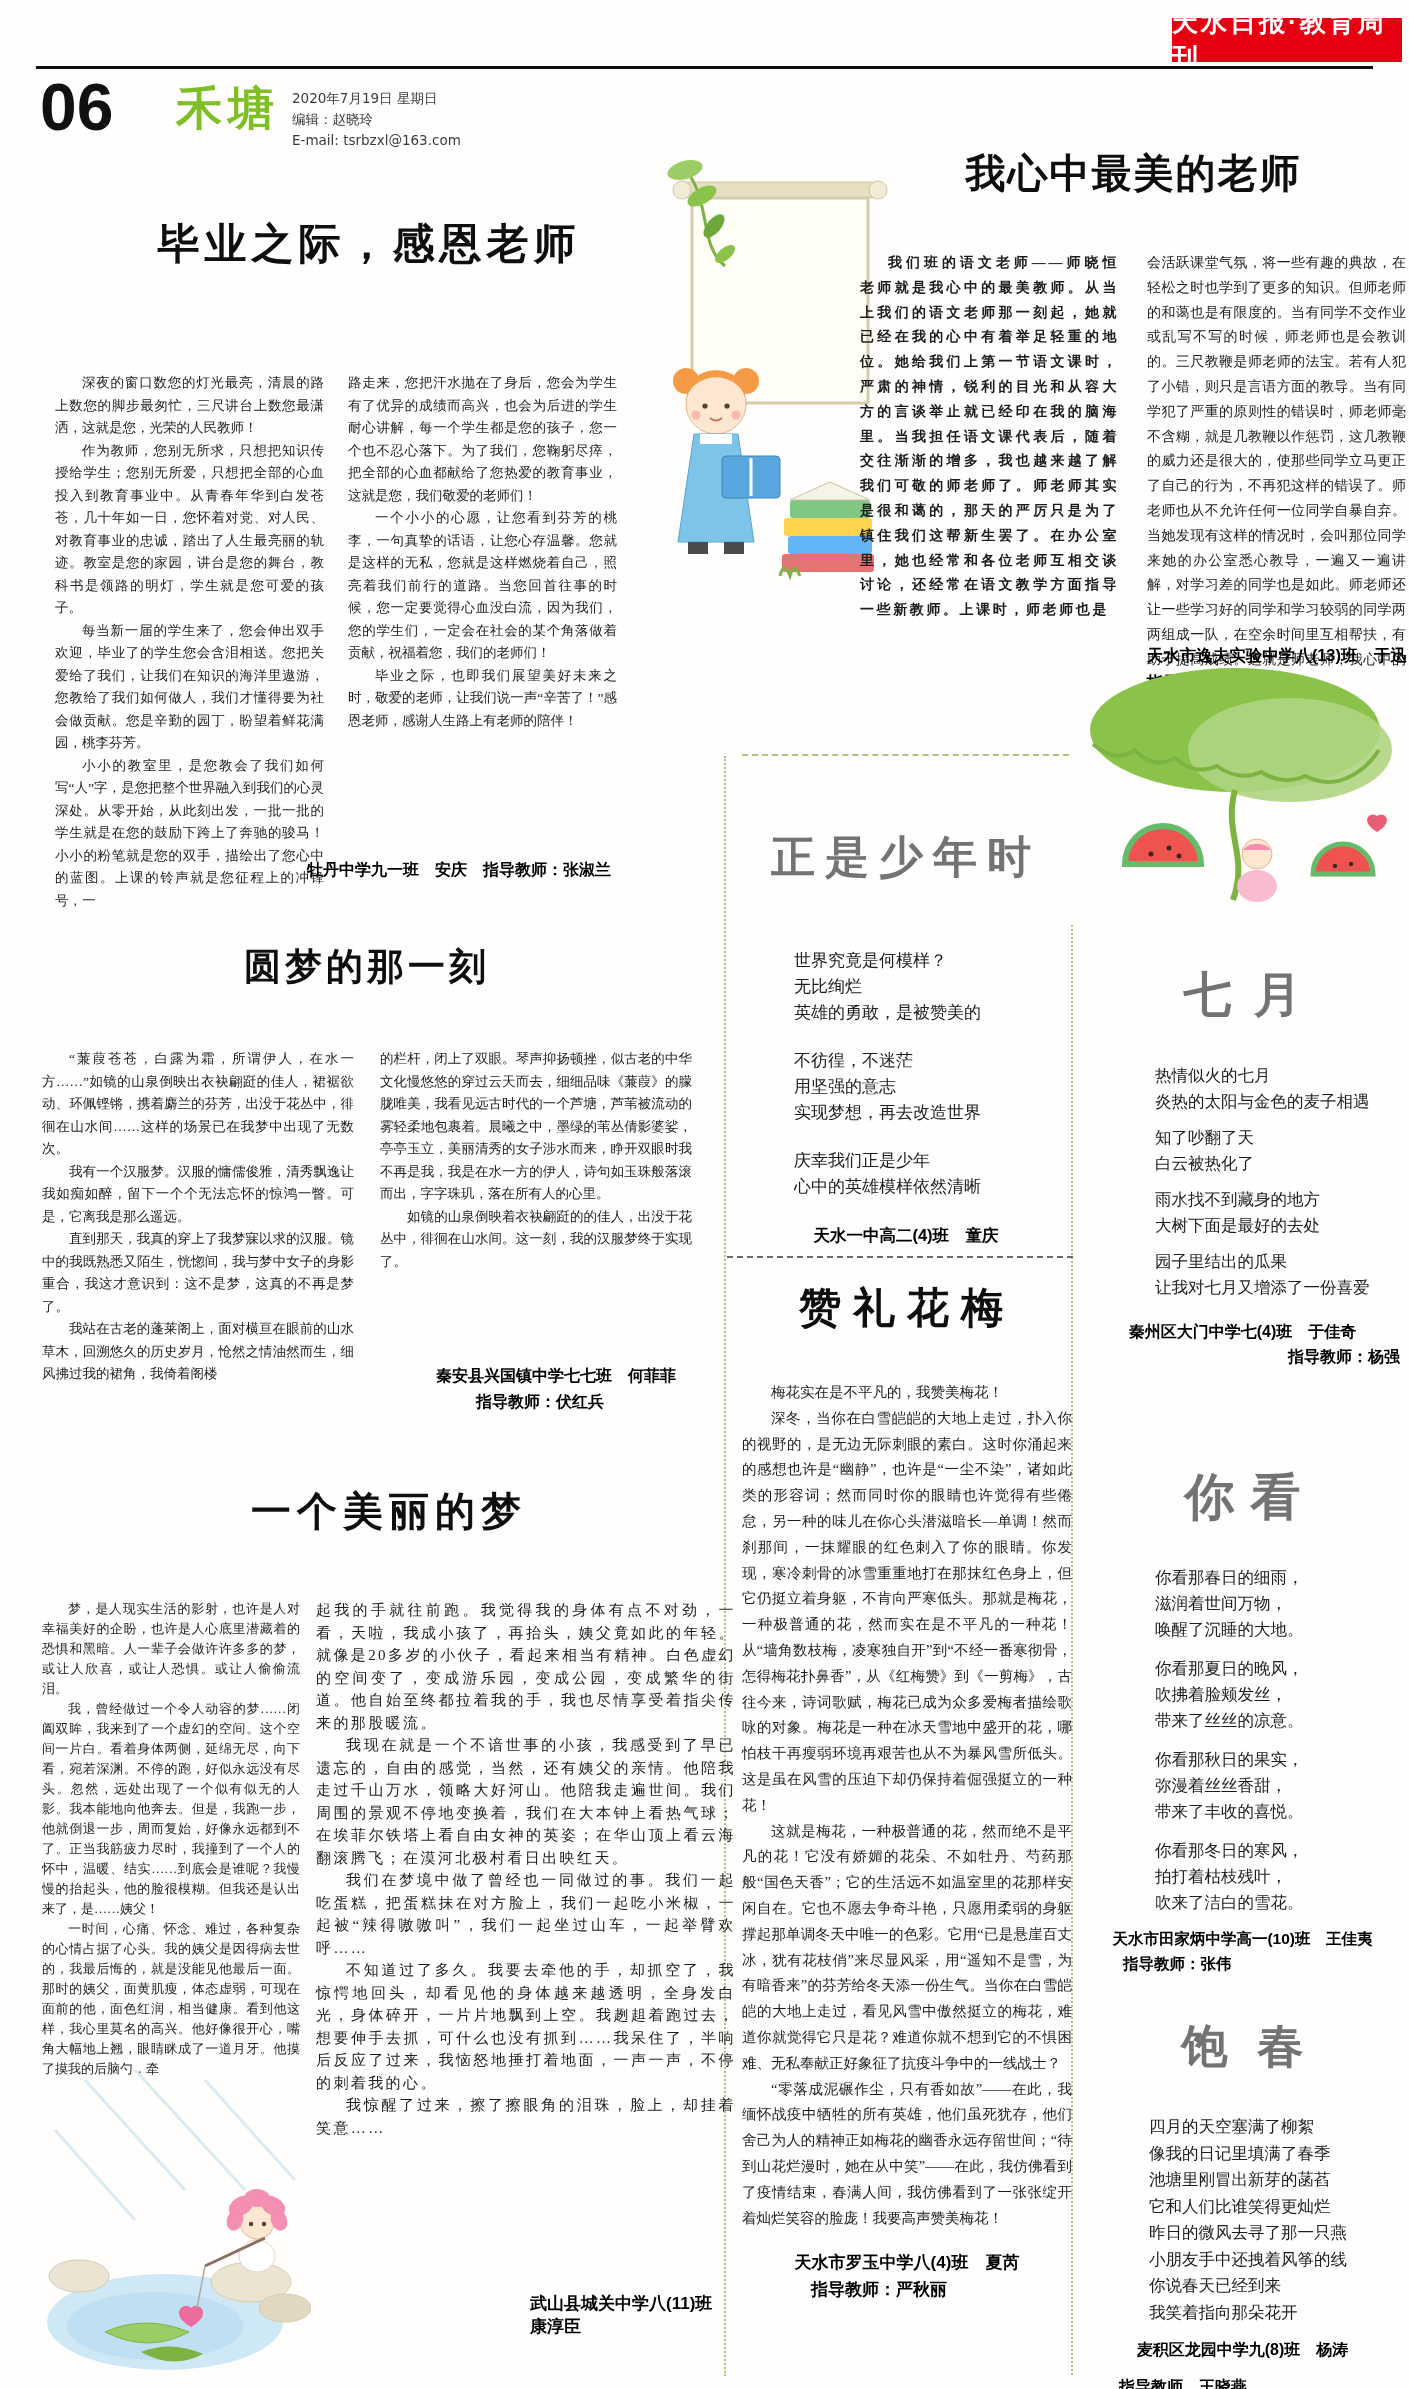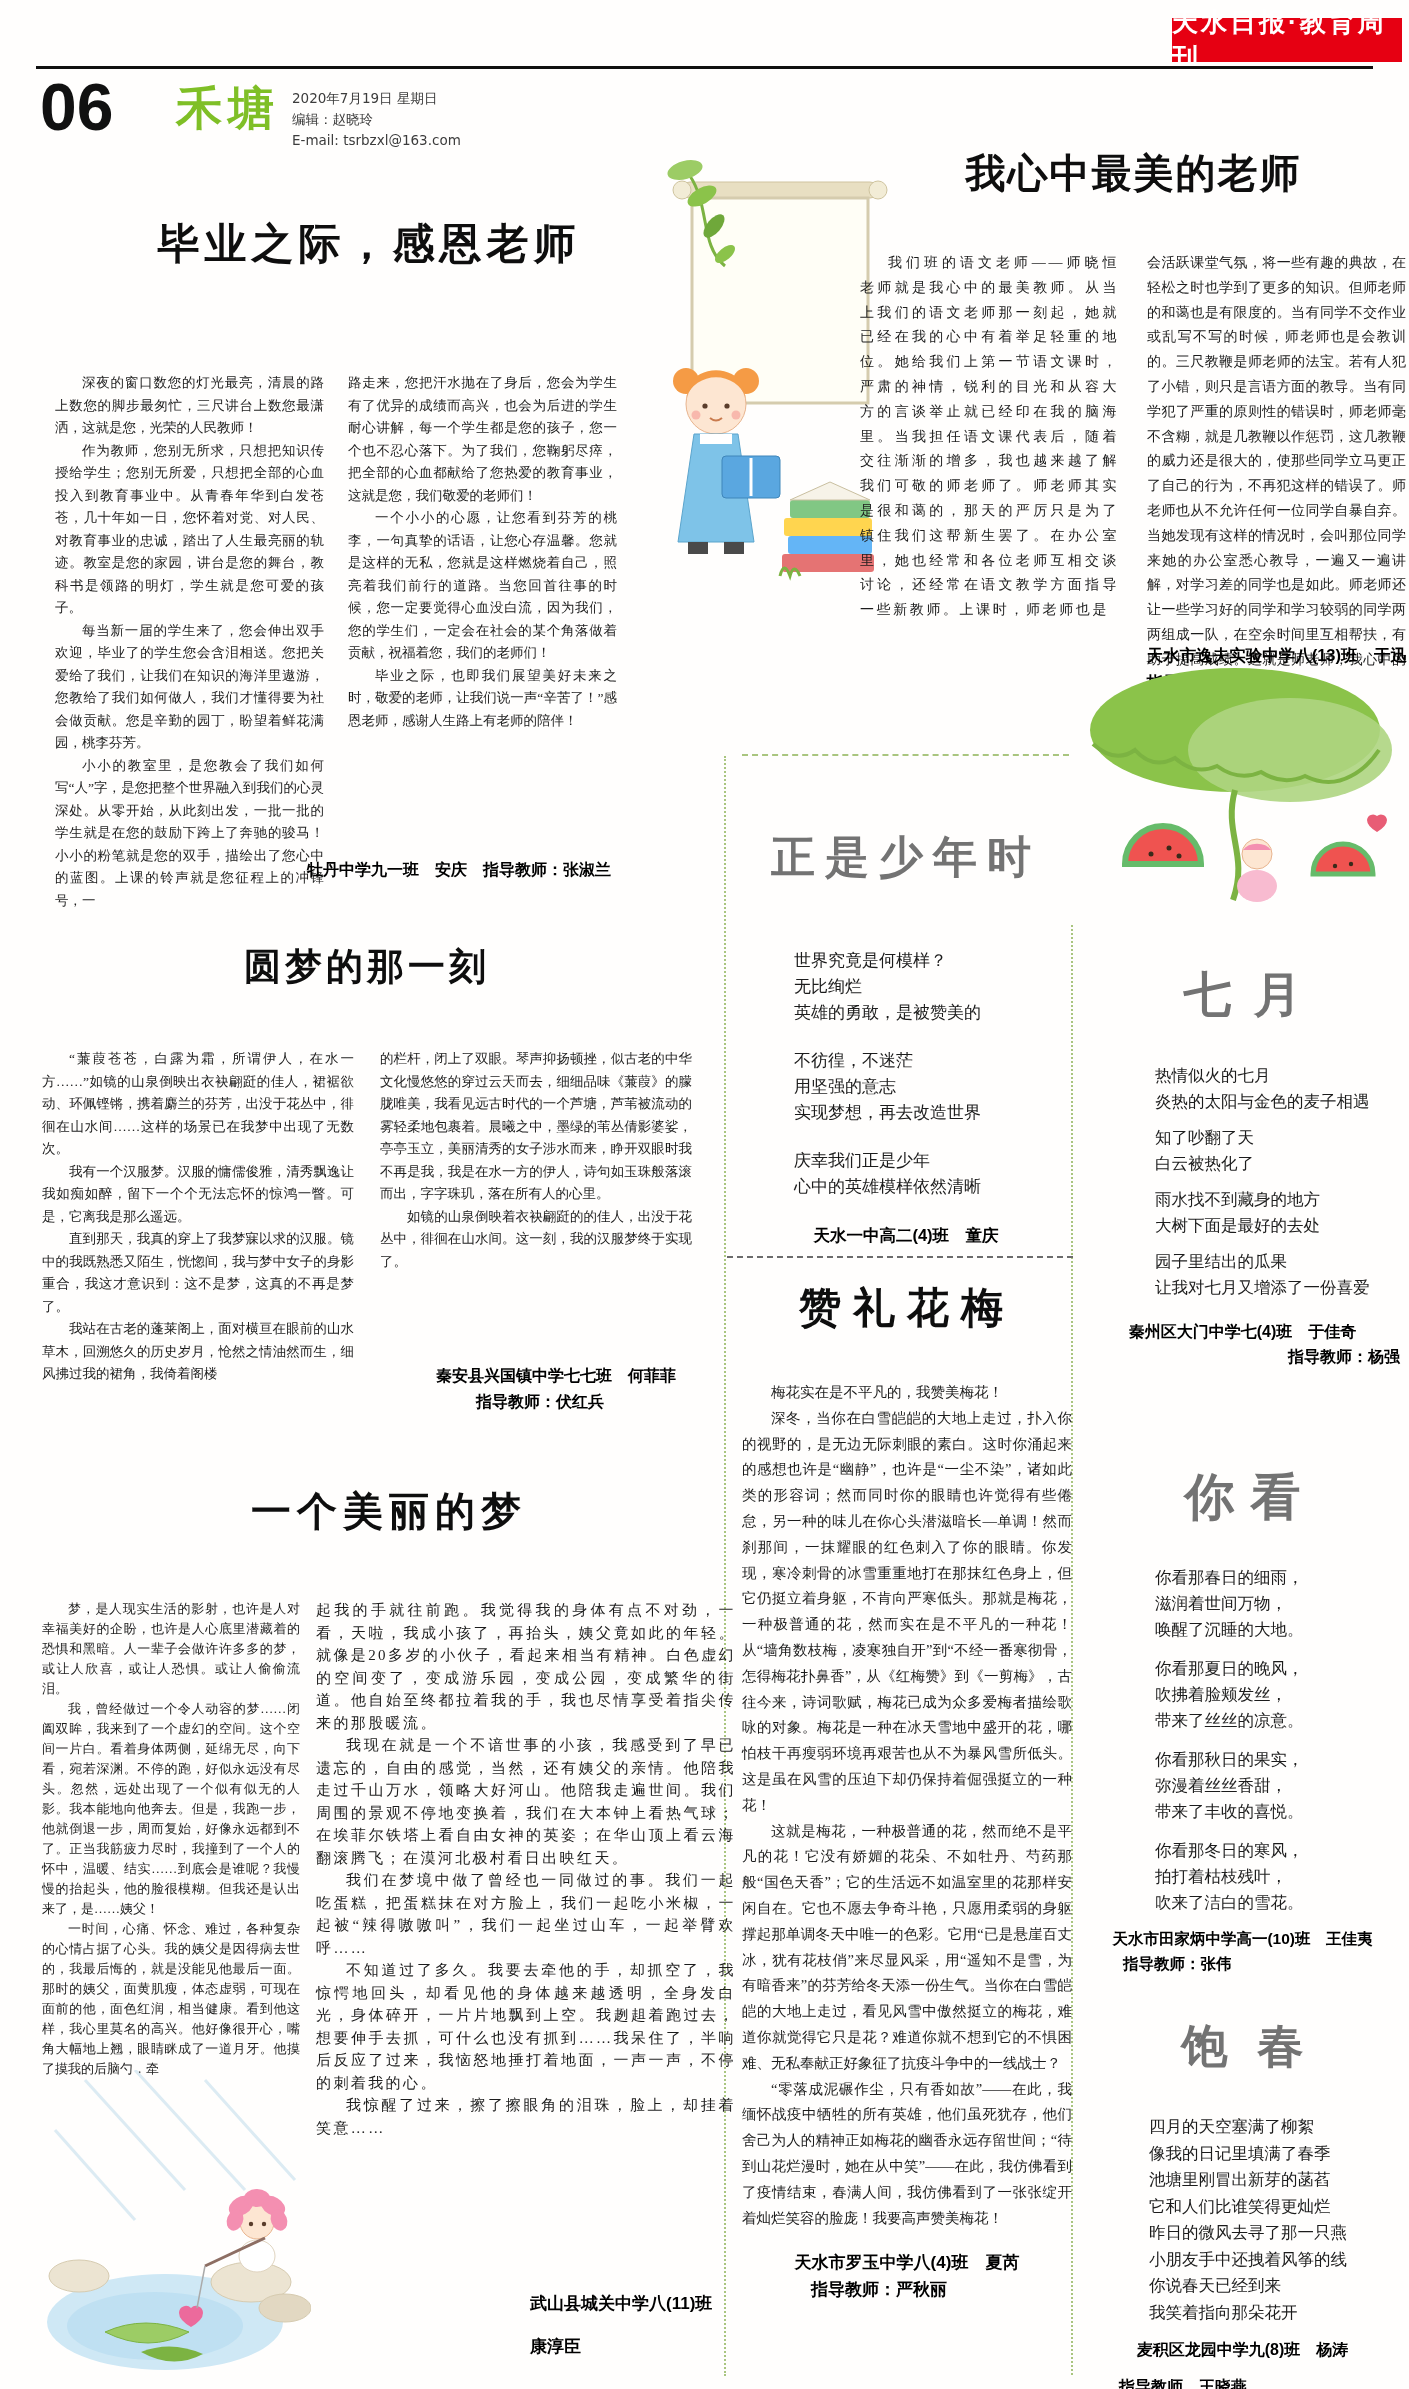--- a/index.html
+++ b/index.html
@@ -34,21 +34,21 @@
   #a1{left:55px;top:216px;width:562px;}
   #a1 .article-title{font-size:42px;letter-spacing:5px;padding-left:66px;}
   #a1 .cols{margin-top:100px;gap:24px;font-size:13.5px;line-height:22.5px;}
   #a1 .col{width:273px;}
   #a1 .byline{position:absolute;right:6px;top:644px;font-size:16px;}
   
   #a2{left:860px;top:146px;width:547px;}
   #a2 .article-title{font-size:40px;letter-spacing:2px;}
   #a2 .cols{margin-top:50px;gap:28px;}
   #a2 .col{width:259px;font-size:14px;line-height:24.8px;}
-  #a2 .col:first-child{letter-spacing:2.6px;}
+  #a2 .col:first-child{letter-spacing:2.6px;font-weight:bold;}
   #a2 .byline{position:absolute;right:0;top:499px;font-size:16.5px;text-align:left;}
   #a2 .byline .tutor{margin-top:5px;}
   
   .poem{position:absolute;}
   .poem .stanzas{font-family:"DejaVu Serif",serif;}
   #poem-shaonian{left:742px;top:770px;width:328px;}
   #poem-shaonian .poem-title{font-size:44px;letter-spacing:10px;margin-top:58px;}
   #poem-shaonian .stanzas{margin:60px 0 0 52px;font-size:17px;line-height:26px;}
   #poem-shaonian .stanza{margin-bottom:22px;}
   #poem-shaonian .byline{text-align:center;margin-top:26px;font-size:16.5px;}
@@ -82,21 +82,21 @@
   #a4 .flatparas{margin-top:44px;font-size:14.5px;line-height:25.8px;}
   #a4 .byline{text-align:center;margin-top:20px;font-size:17px;}
   #a4 .tutor{margin-top:4px;text-align:center;transform:translateX(-28px);}
   
   #a5{left:42px;top:1470px;width:694px;}
   #a5 .article-title{font-size:40px;letter-spacing:6px;margin-top:14px;}
   #a5 .cols{margin-top:60px;gap:16px;}
   #a5 .col:nth-child(1){width:258px;font-size:13px;line-height:20px;}
   #a5 .col:nth-child(2){flex:1;font-size:15px;line-height:22.5px;letter-spacing:2.4px;}
   #a5 .byline{position:absolute;left:488px;top:822px;font-size:17px;text-align:left;}
-  #a5 .byline .tutor{margin-top:20px;}
+  #a5 .byline .tutor{margin-top:0;}
   
   .illu{position:absolute;}
 </style>
 </head>
 <body>
 
 <div class="page">
 
   <div class="masthead-box">
     <span>天水日报·教育周刊</span>

